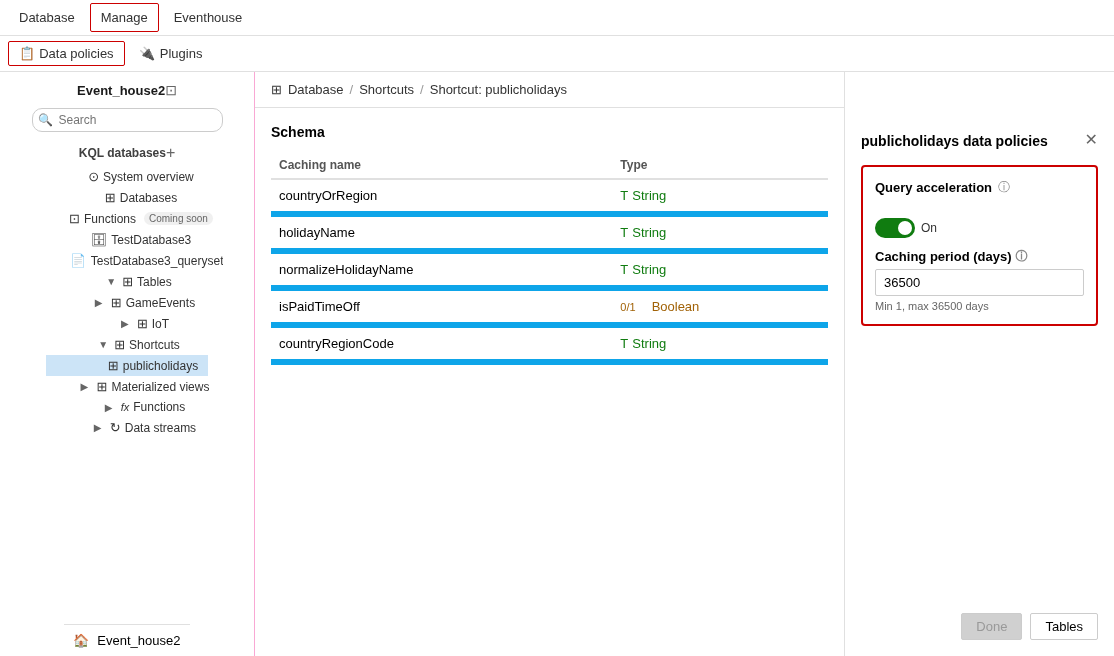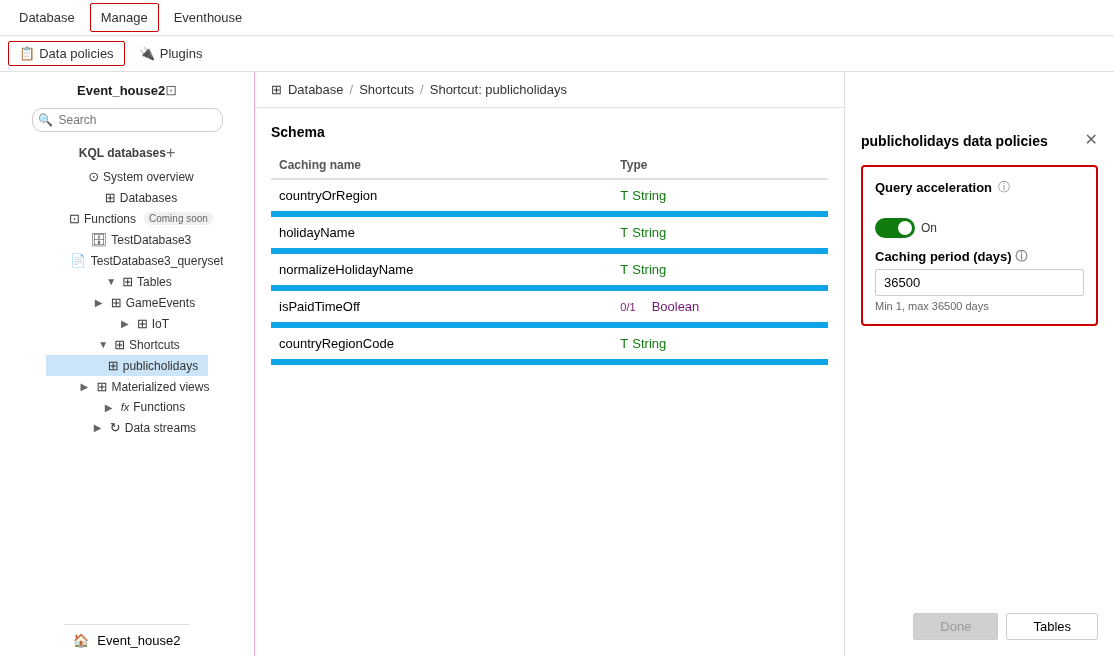--- a/index.html
+++ b/index.html
@@ -45,21 +45,21 @@
     .content { flex: 1; display: flex; flex-direction: column; overflow: hidden; }
     .breadcrumb { display: flex; align-items: center; gap: 6px; padding: 10px 16px; border-bottom: 1px solid #e0e0e0; font-size: 13px; color: #333; }
     .breadcrumb .sep { color: #999; }
 
     .content-body { flex: 1; padding: 16px; overflow-y: auto; }
     .schema-title { font-weight: 600; font-size: 14px; margin-bottom: 12px; }
     .schema-table { width: 100%; border-collapse: collapse; }
     .schema-table th { text-align: left; padding: 6px 8px; border-bottom: 2px solid #e0e0e0; font-size: 12px; color: #555; font-weight: 600; }
     .schema-table td { padding: 8px 8px; border-bottom: 6px solid #0ea5e9; font-size: 13px; }
     .type-string { color: #107c10; display: flex; align-items: center; gap: 4px; }
-    .type-bool { color: #701a75; display: flex; align-items: center; gap: 16px; }
+    .type-bool { color: #a16207; display: flex; align-items: center; gap: 16px; }
     .type-datetime { color: #0078d4; display: flex; align-items: center; gap: 4px; }
 
     
     .right-panel { width: 270px; border-left: 1px solid #e0e0e0; display: flex; flex-direction: column; padding: 16px; background: #fff; position: relative; }
     .right-panel-header { display: flex; align-items: flex-end; justify-content: space-between; margin-bottom: 16px; margin-top: 42px; }
     .right-panel-title { font-weight: 600; font-size: 14px; }
     .close-btn { cursor: pointer; color: #666; font-size: 16px; border: none; background: none; }
 
     .policy-section { border: 2px solid #c00; border-radius: 4px; padding: 12px; margin-bottom: 12px; }
     .policy-row { display: flex; align-items: center; gap: 6px; margin-bottom: 22px; }
@@ -69,21 +69,21 @@
     .toggle { position: relative; display: inline-block; width: 40px; height: 20px; }
     .toggle input { opacity: 0; width: 0; height: 0; }
     .toggle-slider { position: absolute; cursor: pointer; top: 0; left: 0; right: 0; bottom: 0; background: #107c10; border-radius: 20px; transition: 0.3s; }
     .toggle-slider:before { position: absolute; content: ""; height: 14px; width: 14px; left: 23px; bottom: 3px; background: white; border-radius: 50%; transition: 0.3s; }
     .toggle-on-label { font-size: 12px; color: #333; }
     .caching-label { font-size: 12px; font-weight: 600; margin-bottom: 4px; display: flex; align-items: center; gap: 4px; }
     .caching-input { width: 100%; padding: 5px 8px; border: 1px solid #ccc; border-radius: 2px; font-size: 13px; }
     .min-max-text { font-size: 11px; color: #666; margin-top: 4px; }
 
     .right-panel-footer { margin-top: auto; display: flex; justify-content: flex-end; gap: 8px; padding-top: 8px; }
-    .btn { padding: 5px 26px; border-radius: 2px; cursor: pointer; font-size: 13px; border: 1px solid #ccc; background: #fff; }
+    .btn { padding: 5px 14px; border-radius: 2px; cursor: pointer; font-size: 13px; border: 1px solid #ccc; background: #fff; }
     .btn-primary { background: #0078d4; color: #fff; border-color: #0078d4; }
     .btn-primary:disabled { background: #d0d0d0; color: #999; border-color: #ccc; cursor: default; }
   </style>
 </head>
 <body>
 
 <div class="top-nav">
   <span class="top-nav-item">Database</span>
   <span class="top-nav-item active">Manage</span>
   <span class="top-nav-item">Eventhouse</span>

